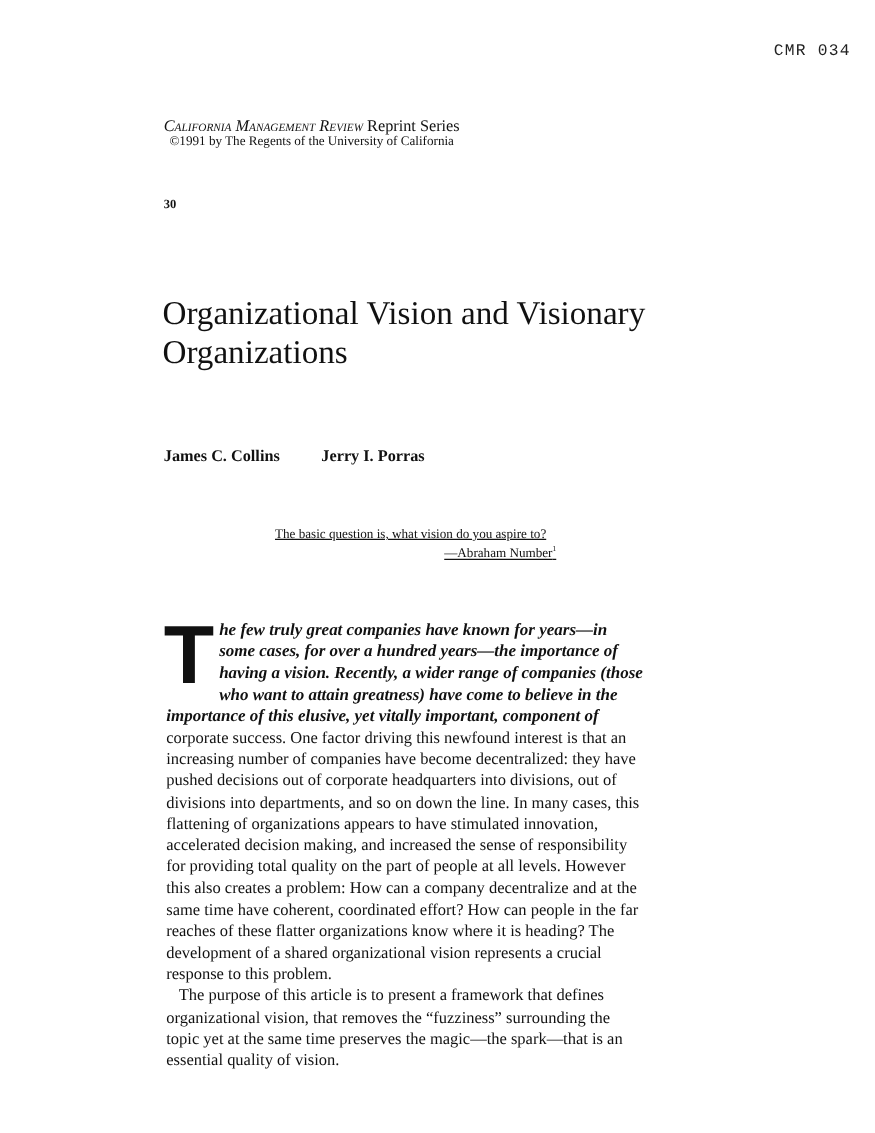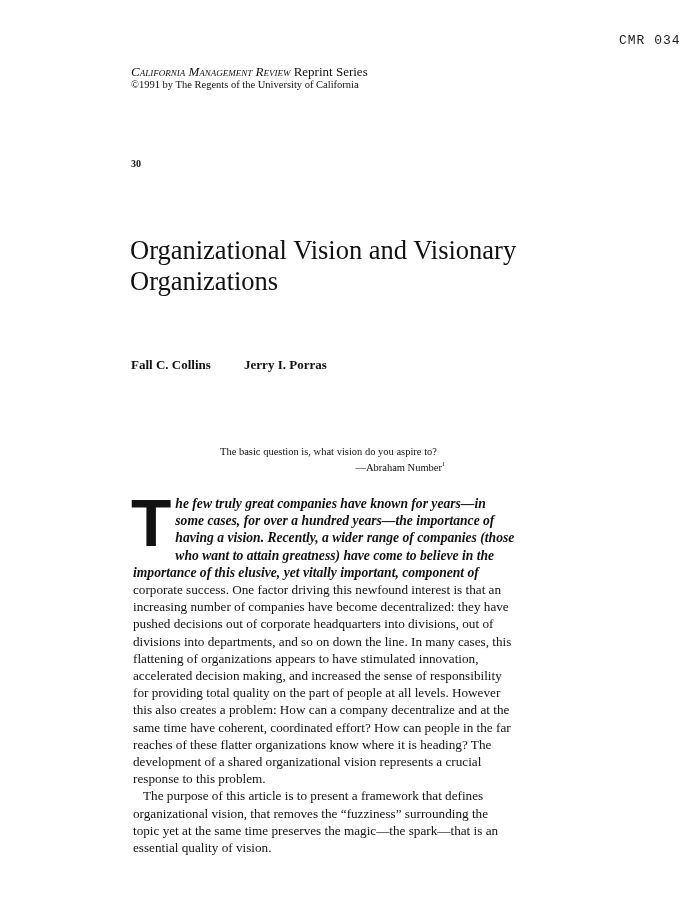--- a/index.html
+++ b/index.html
@@ -5,33 +5,33 @@
     html, body { margin: 0; padding: 0; background: #ffffff; }
     body {
       width: 700px; height: 906px; position: relative; overflow: hidden;
       font-family: "Liberation Serif", "DejaVu Serif", serif; color: #111;
     }
     .code {
       position: absolute; left: 583px; top: 33px;
       font-family: "Liberation Mono", "DejaVu Sans Mono", monospace;
       font-size: 13px; letter-spacing: 1px; color: #222; margin-left: 36px;
     }
-    .masthead { position: absolute; left: 131px; top: 65px; line-height: 13px; }
+    .masthead { position: absolute; left: 131px; top: 94px; line-height: 13px; text-align: center; }
     .mast-1 { font-size: 13px; }
     .mast-1 .sc { font-style: italic; font-variant: small-caps; }
     .mast-2, .mast-3 { font-size: 10.5px; }
     .mast-3 .it { font-style: italic; }
     .pagenum { position: absolute; left: 131px; top: 158px; font-size: 10px; font-weight: bold; }
     .title {
       position: absolute; left: 130px; top: 235px; width: 420px;
       font-size: 26.5px; line-height: 31px; font-weight: normal; margin: 0;
     }
     .authors { position: absolute; left: 131px; top: 357px; font-size: 13px; font-weight: bold; }
     .authors span { margin-right: 30px; }
-    .epigraph { position: absolute; left: 220px; top: 445px; width: 225px; font-size: 10.5px; line-height: 13px; }
+    .epigraph { position: absolute; left: 220px; top: 421px; width: 225px; font-size: 10.5px; line-height: 13px; text-decoration: underline; }
     .epigraph .attr { text-align: right; }
     .body-text {
       position: absolute; left: 133px; top: 495px; width: 382px;
       font-size: 13.2px; line-height: 17.2px; text-align: left;
     }
     .dropcap {
       float: left; font-family: "Liberation Sans", "DejaVu Sans", sans-serif;
       font-weight: bold; font-size: 66px; line-height: 52px;
       height: 52px; margin: 2px 4px 0 -2px; color: #111;
     }
@@ -50,21 +50,21 @@
     <span>Reprint Series</span>
   </div>
   <div class="mast-2">©1991 by The Regents of the University of California</div>
 </div>
 
 <div class="pagenum">30</div>
 
 <h1 class="title">Organizational Vision and Visionary Organizations</h1>
 
 <div class="authors">
-  <span>Fall C. Collins</span>
+  <span>James C. Collins</span>
   <span>Jerry I. Porras</span>
 </div>
 
 <div class="epigraph">
   <div>The basic question is, what vision do you aspire to?</div>
   <div class="attr"><span>—Abraham Number</span><sup style="font-size:6px">1</sup></div>
 </div>
 
 <div class="body-text">
   <p>

